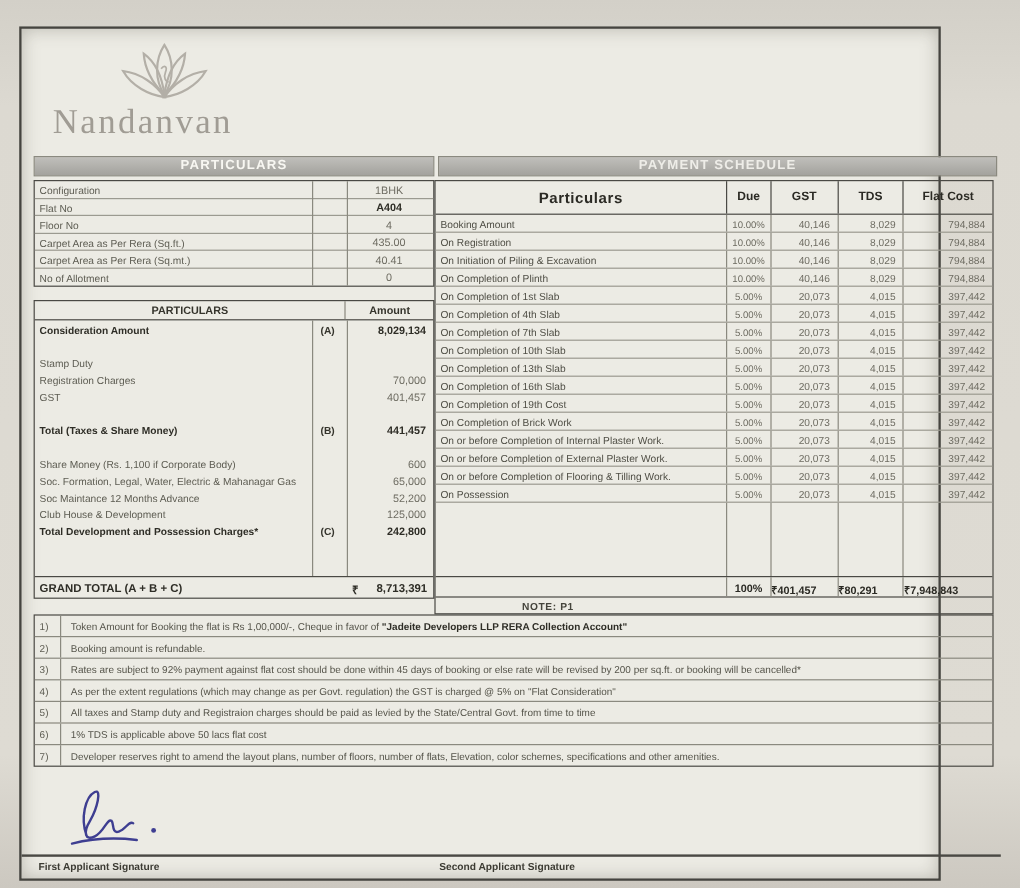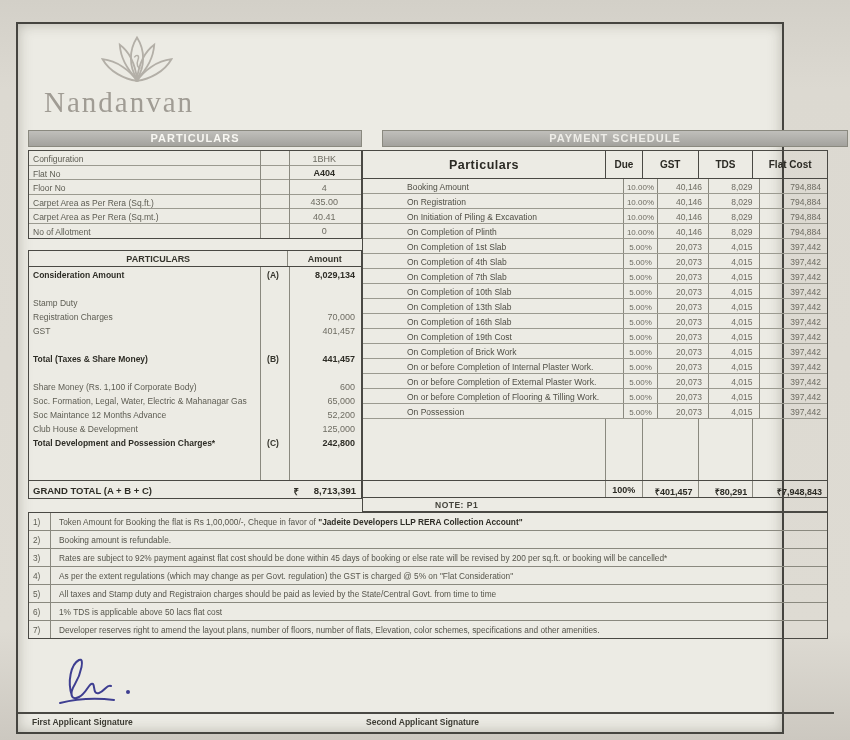--- a/index.html
+++ b/index.html
@@ -30,21 +30,21 @@
 
   
   .banner {
     top:106px; height:17px;
     background:linear-gradient(180deg,#c0bfbb,#a3a29d);
     border:1px solid #8a897f;
     color:#f8f7f2; font-weight:bold; font-size:11px; letter-spacing:1px;
     text-align:center; line-height:15px;
   }
   .banner-left  { left:10px;  width:334px; }
-  .banner-right { left:364px; width:466px; color:#eeede8; }
+  .banner-right { left:347px; width:466px; color:#eeede8; }
 
   
   .t1 { left:10px; top:126px; width:334px; height:89px; border:1.5px solid #4a4944; }
   .t1 .vline, .cbox .vline { position:absolute; top:0; bottom:0; width:1px; background:#8a897f; }
   .t1 .p-row { display:flex; height:14.6px; border-bottom:1px solid #9b9a90; }
   .t1 .p-row:last-child { border-bottom:none; }
   .p-label { width:231px; font-size:8.5px; padding:3px 0 0 4px; color:#5d5c52; }
   .p-spacer { width:29px; }
   .p-value { width:74px; text-align:center; font-size:9px; padding-top:2.5px; color:#6e6c62; }
   .p-row.bold-value .p-value { font-weight:bold; color:#2e2d26; }
@@ -73,31 +73,31 @@
   .ps-row { display:flex; height:15px; border-bottom:1px solid #9b9a90; }
   .ps-row > div { border-left:1px solid #8a897f; }
   .ps-row > div:first-child { border-left:none; }
   .col-part { width:243px; }
   .col-due { width:37px; }
   .col-gst { width:56px; }
   .col-tds { width:55px; }
   .col-flat { width:75px; }
   .ps-head .col-part { font-size:12.5px; letter-spacing:.5px; }
   .ps-head .col-due, .ps-head .col-gst, .ps-head .col-tds, .ps-head .col-flat { font-size:10px; }
-  .ps-row .col-part { font-size:8.5px; color:#4f4e45; padding:3px 0 0 4px; white-space:nowrap;margin-left:40px; }
+  .ps-row .col-part { font-size:8.5px; color:#4f4e45; padding:3px 0 0 4px; white-space:nowrap; }
   .ps-row .col-due { font-size:8px; color:#6e6c62; text-align:center; padding-top:3.5px; }
   .ps-row .col-gst, .ps-row .col-tds, .ps-row .col-flat { font-size:8.5px; color:#6e6c62; text-align:right; padding:3px 6px 0 0; }
   .ps-empty { flex:1; display:flex; }
   .ps-empty > div { border-left:1px solid #8a897f; }
   .ps-empty > div:first-child { border-left:none; }
   .ps-total { display:flex; height:18px; border-top:1px solid #4a4944; border-bottom:1.5px solid #4a4944; font-weight:bold; color:#2b2a24; }
   .ps-total > div { border-left:1px solid #8a897f; }
   .ps-total > div:first-child { border-left:none; }
   .ps-total .col-due { font-size:9px; text-align:center; padding-top:4px; }
-  .ps-total .col-gst, .ps-total .col-tds, .ps-total .col-flat { font-size:9px; text-align:right; padding:4px 5px 0 0; }
+  .ps-total .col-gst, .ps-total .col-tds, .ps-total .col-flat { font-size:9px; padding:4px 5px 0 0; }
   .ps-note { height:13px; font-size:8.5px; font-weight:bold; color:#45443c; padding:1.5px 0 0 72px; letter-spacing:.5px; }
 
   
   .notes { left:10px; top:488px; width:800px; height:127px; border:1.5px solid #4a4944; display:flex; flex-direction:column; }
   .note-row { flex:1; display:flex; border-bottom:1px solid #8a897f; }
   .note-row:last-child { border-bottom:none; }
   .note-num { width:22px; border-right:1px solid #8a897f; font-size:8.3px; color:#5d5c52; padding:4px 0 0 4px; }
   .note-text { flex:1; font-size:8.3px; color:#55544a; padding:4px 0 0 8px; white-space:nowrap; overflow:hidden; }
   .note-text b { color:#2e2d26; }
 

